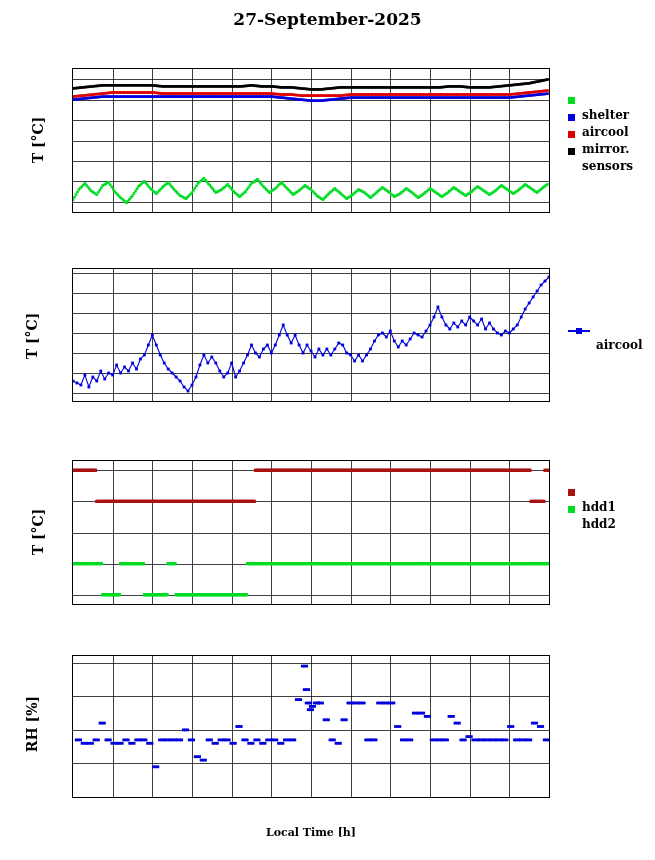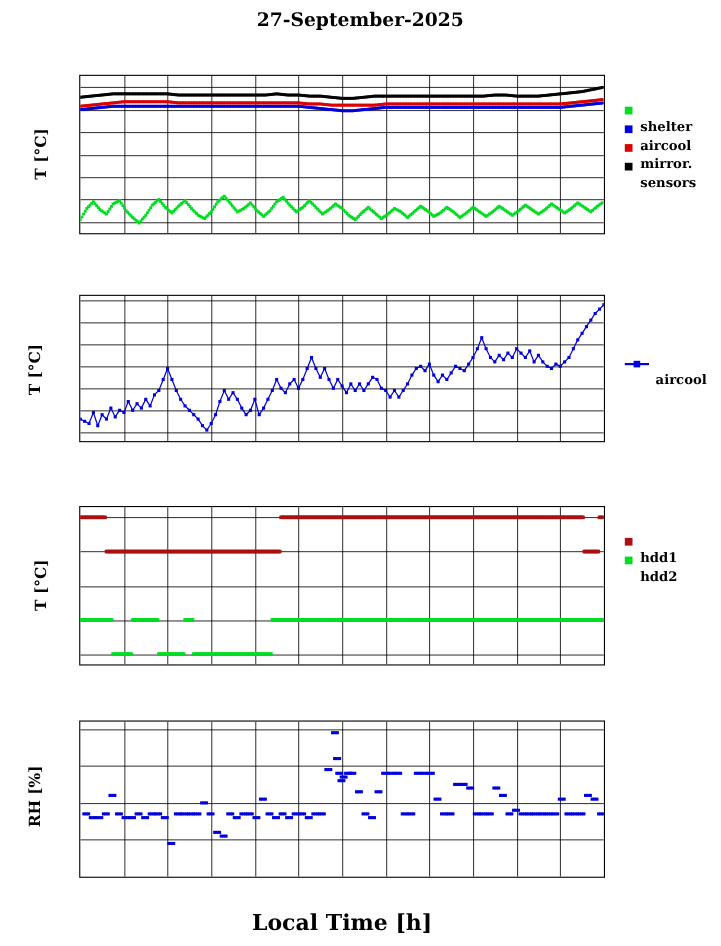--- a/index.html
+++ b/index.html
@@ -36,21 +36,21 @@
   .ylabel{
     position:absolute;
     font-size:14px;font-weight:bold;
     transform-origin:center center;
     transform:rotate(-90deg);
     white-space:nowrap;
     font-family:"DejaVu Serif", serif;
   }
   .xlabel{
     position:absolute;text-align:center;
-    font-size:20px;font-weight:bold;width:100%;
+    font-size:11px;font-weight:bold;width:100%;
     font-family:"DejaVu Serif", serif;
   }
 
   .legend{position:absolute;font-size:12px;font-weight:bold;font-family:"DejaVu Serif", serif;}
   .legend-row{display:flex;align-items:center;height:17px;}
   .legend-swatch{width:7px;height:7px;margin-right:7px;flex:0 0 auto;}
   .legend-line{width:22px;height:2px;margin-right:6px;flex:0 0 auto;position:relative;}
   .legend-line .dot{position:absolute;left:8px;top:-2px;width:6px;height:6px;}
   .legend-label{white-space:nowrap;margin-top:29px;}
 

